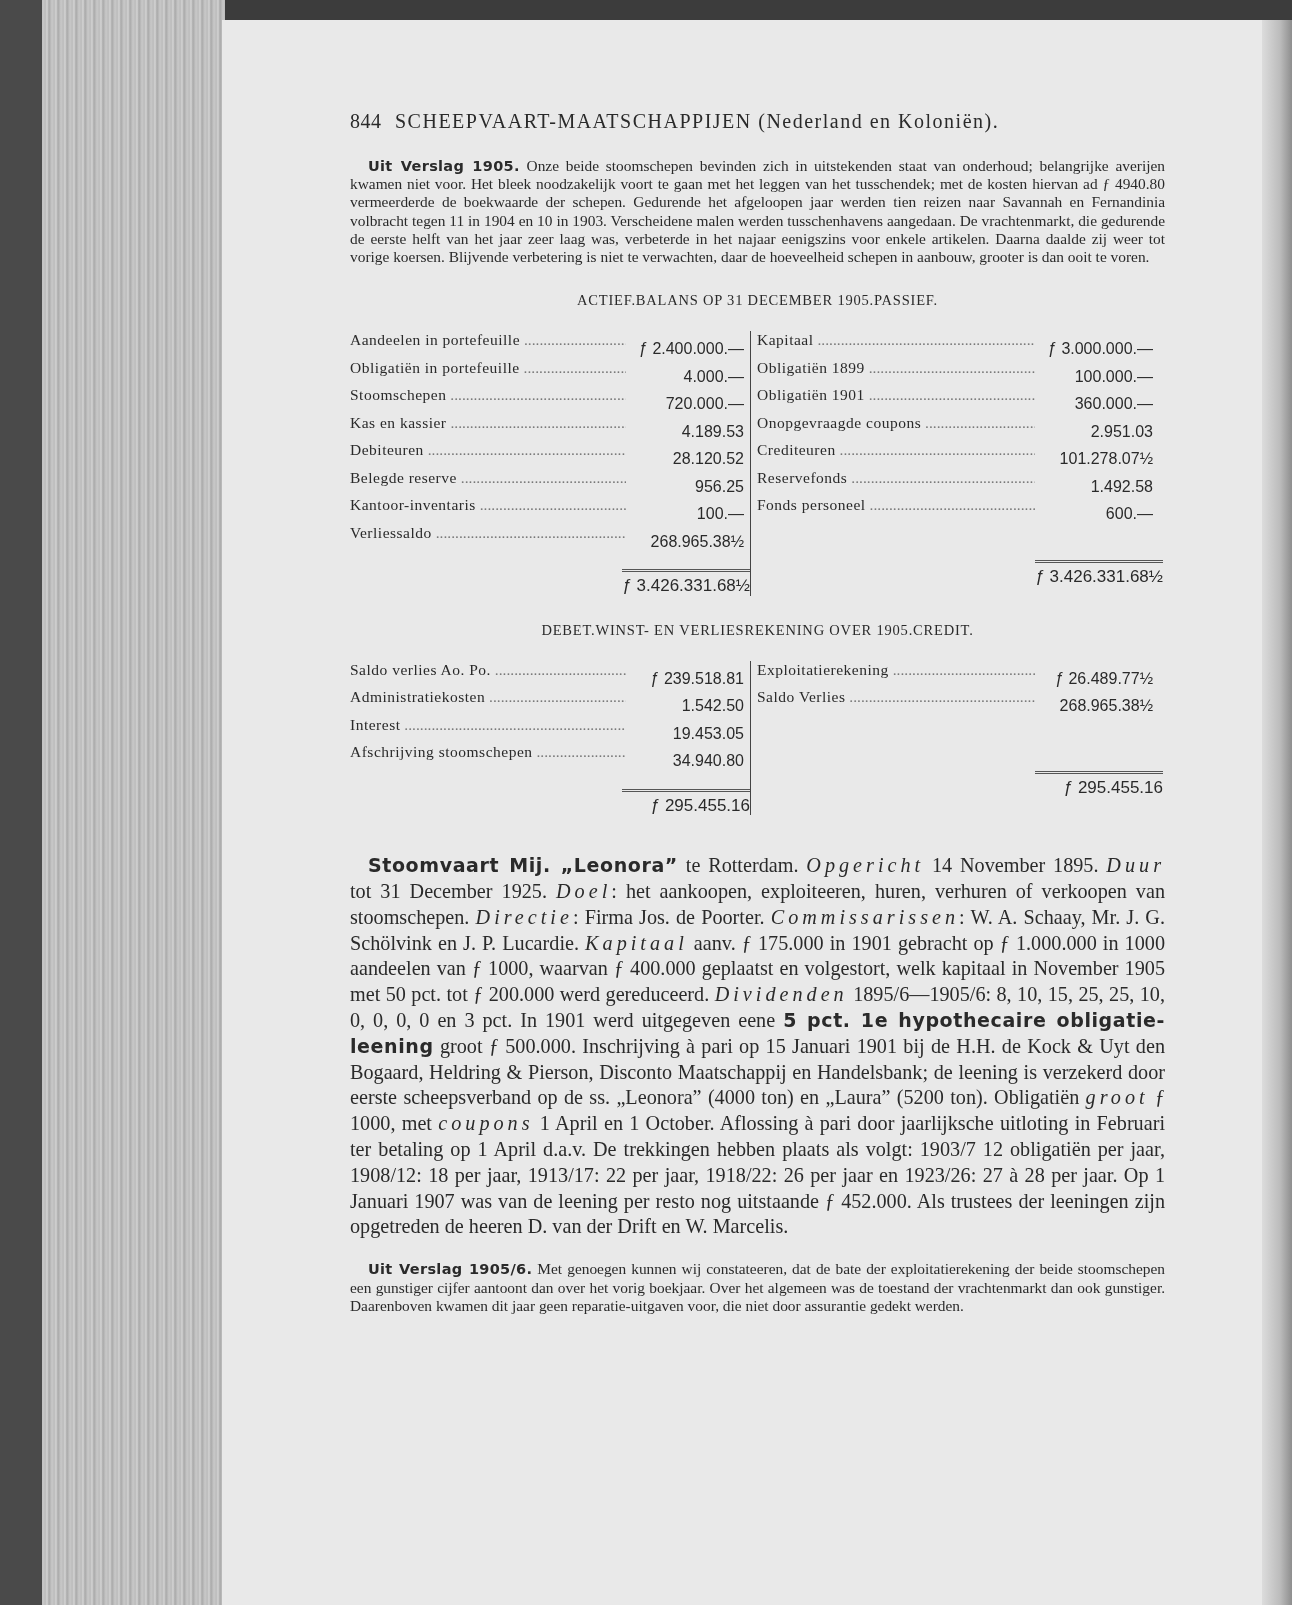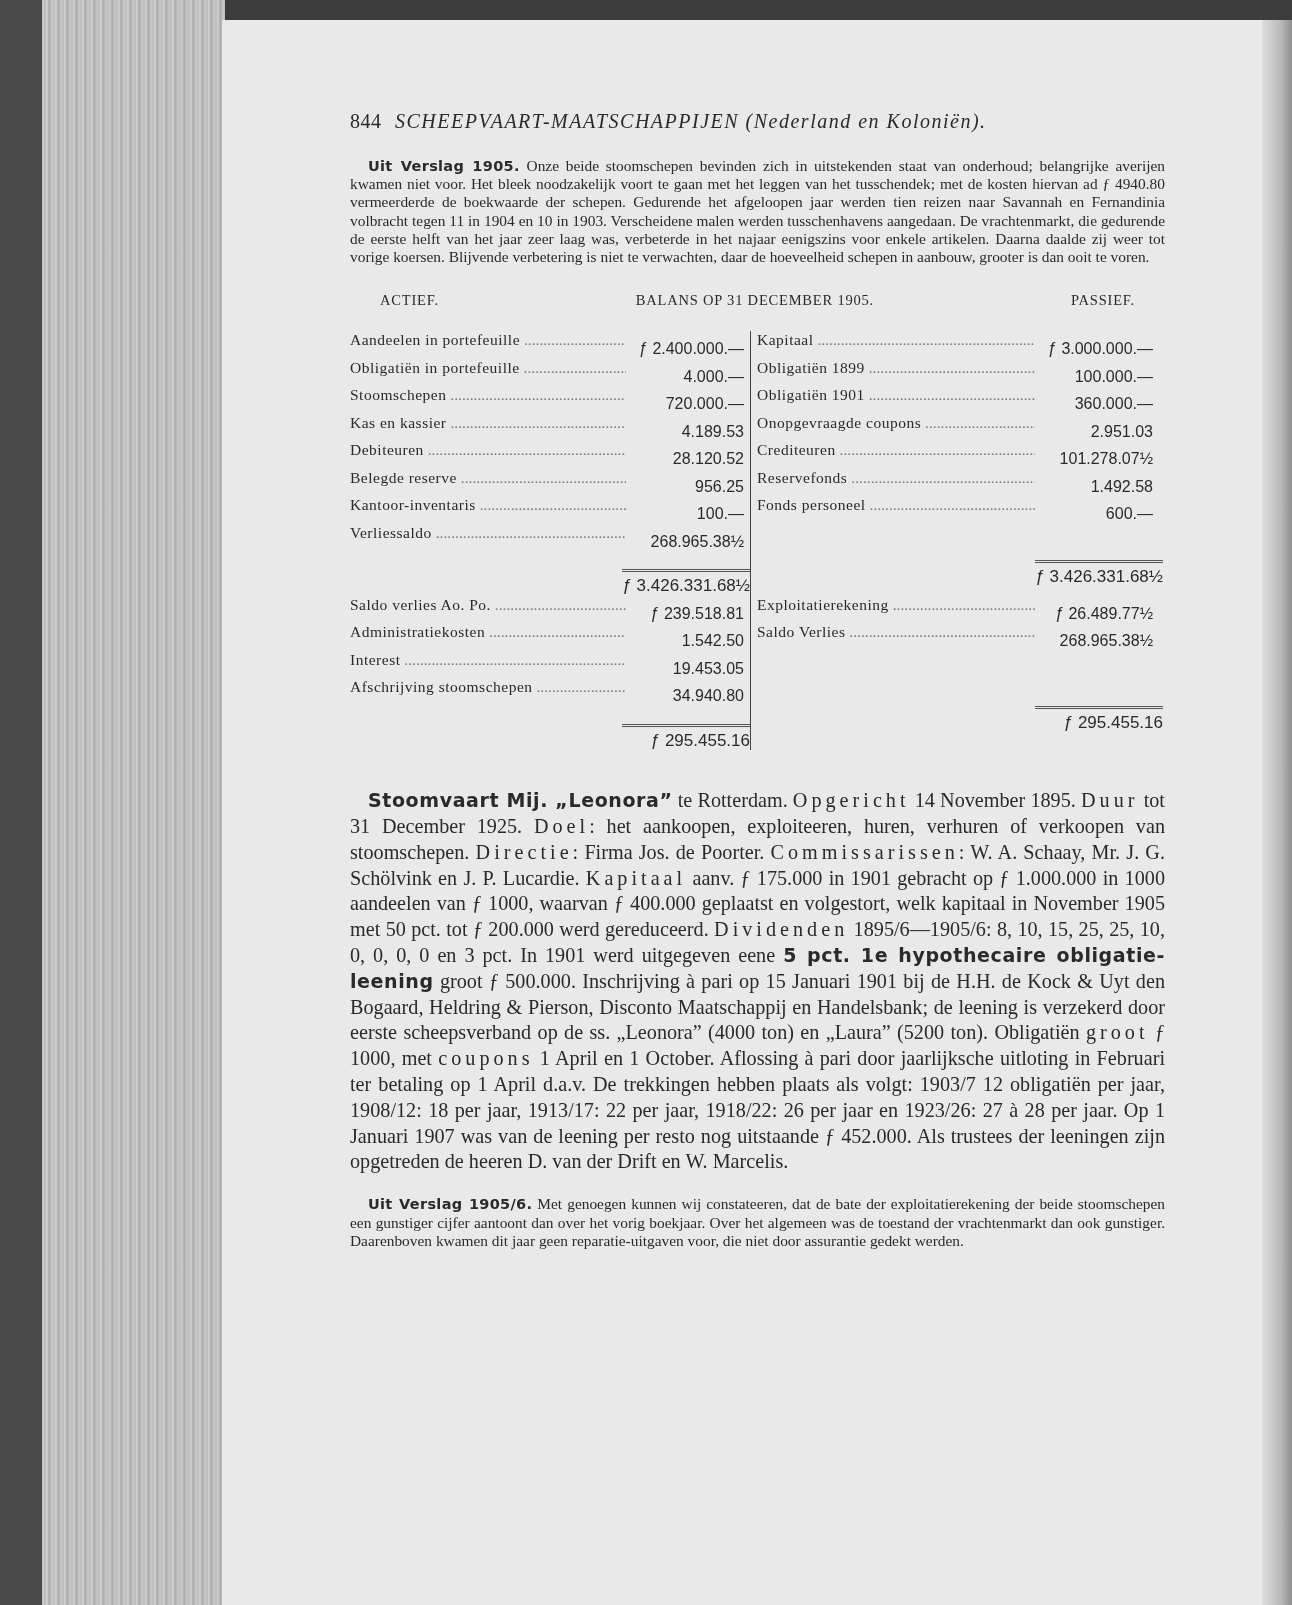--- a/index.html
+++ b/index.html
@@ -23,49 +23,49 @@
   }
   .page-right-edge {
     position:absolute; right:0; top:20px; width:30px; height:1585px;
     background:linear-gradient(90deg,#dcdcdc,#bcbcbc 60%,#8e8e8e);
   }
   .content { position:absolute; left:350px; top:110px; width:815px; }
   .running-head {
     font-family:"Liberation Serif", serif; font-size:20px; letter-spacing:0.5px;
     margin-bottom:24px; white-space:nowrap;
   }
-  .running-head .title { font-style:italic; letter-spacing:1.5px; margin-left:8px; }
+  .running-head .title { letter-spacing:1.5px; margin-left:8px; }
   .small-para {
     font-family:"Liberation Serif", serif;
     font-size:15.4px; line-height:18.2px; text-align:justify; margin:0 0 0 0;
   }
   .small-para b.lead {
     font-family:"DejaVu Sans", sans-serif; font-weight:bold; font-size:14.5px;
     letter-spacing:0.3px; margin-left:18px;
   }
   .bal-headers {
-    display:flex; justify-content:space-between; font-family:"Liberation Serif", serif;
+    display:flex; justify-content:center; font-family:"Liberation Serif", serif;
     font-size:14.5px; letter-spacing:0.8px; margin:26px 0 22px 0; padding:0 30px 0 30px;
   }
   .ledger { display:flex; font-family:"Liberation Serif", serif; font-size:15.5px; line-height:18.5px; }
   .ledger .side { width:400px; }
   .ledger .side.right { border-left:1px solid #444; padding-left:6px; width:402px; }
   .ledger .row { display:flex; white-space:nowrap; }
   .ledger .row .lbl { flex:1; overflow:hidden; letter-spacing:0.5px; }
   .ledger .row .lbl::after { content:" .................................................................................."; color:#777; letter-spacing:0; }
   .ledger .row .amt { width:118px; text-align:right; padding-right:6px; font-family:"Liberation Sans", sans-serif; font-size:16px;margin-top:9px; }
   .ledger .total { border-top:3px double #555; margin-left:272px; width:128px; padding-top:5px; margin-top:18px; text-align:right; font-family:"Liberation Sans", sans-serif; font-size:17px; padding-right:0; }
   .ledger .side.right .total { margin-left:278px; }
   .spacer-row { height:18.5px; }
   .main-para {
     font-family:"Liberation Serif", serif; font-size:20.2px; line-height:25.8px;
     text-align:justify; margin-top:38px;
   }
   .main-para b { font-family:"DejaVu Sans", sans-serif; font-weight:bold; font-size:19px; letter-spacing:0.6px;margin-top:32px; }
-  .main-para .spaced { letter-spacing:4px; }
+  .main-para .spaced { letter-spacing:4px;font-style:italic; }
   .indent { margin-left:18px; }
   .verslag2 { margin-top:14px; }
 </style>
 </head>
 <body>
 
 <div class="top-shadow"></div>
 <div class="book-edge"></div>
 <div class="book-edge-dark"></div>
 <div class="page"></div>
@@ -152,20 +152,25 @@
         </div>
       <div class="row">
           <span class="lbl">Fonds personeel</span>
           <span class="amt">600.—</span>
         </div>
       <div class="spacer-row"></div>
       <div class="total">ƒ 3.426.331.68½</div>
     </div>
   </div>
 
+  <div class="bal-headers">
+    <span>DEBET.</span>
+    <span>WINST- EN VERLIESREKENING OVER 1905.</span>
+    <span>CREDIT.</span>
+  </div>
 
   <div class="ledger">
     <div class="side">
       <div class="row">
           <span class="lbl">Saldo verlies Ao. Po.</span>
           <span class="amt">ƒ 239.518.81</span>
         </div>
       <div class="row">
           <span class="lbl">Administratiekosten</span>
           <span class="amt">1.542.50</span>

